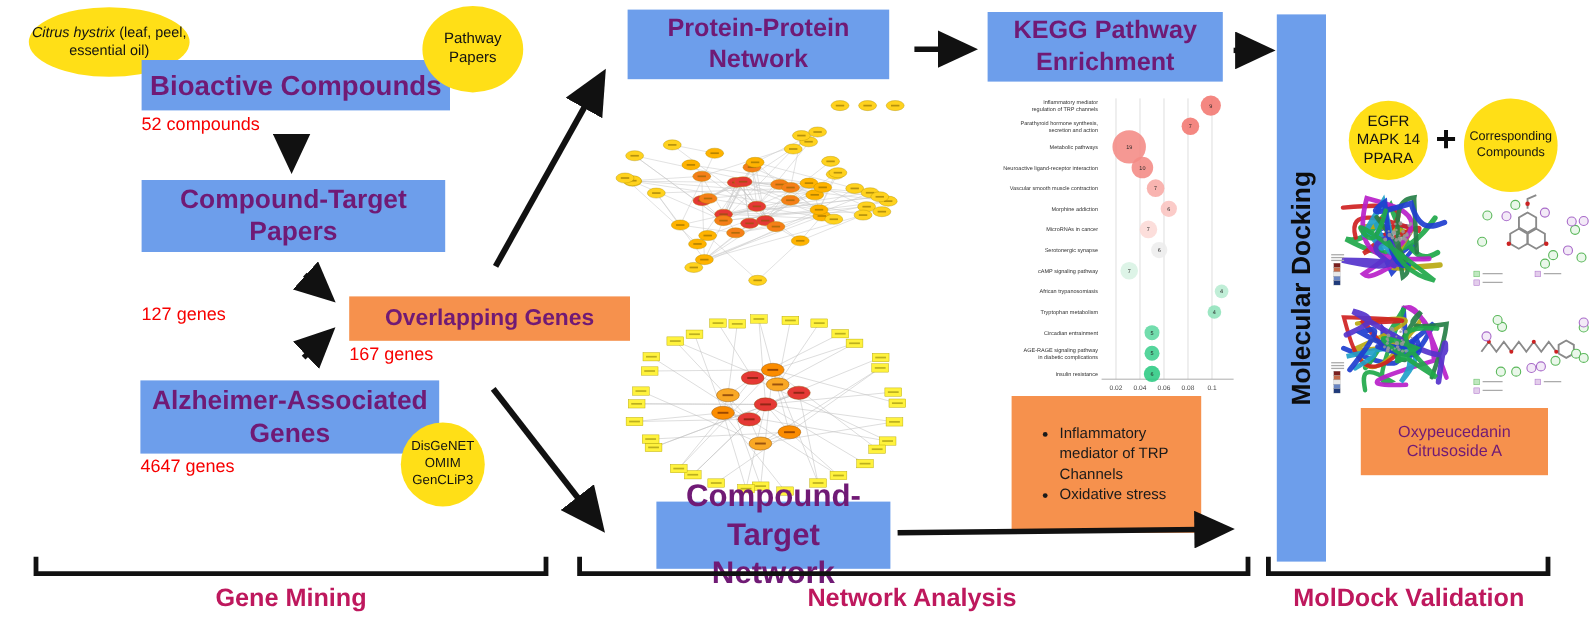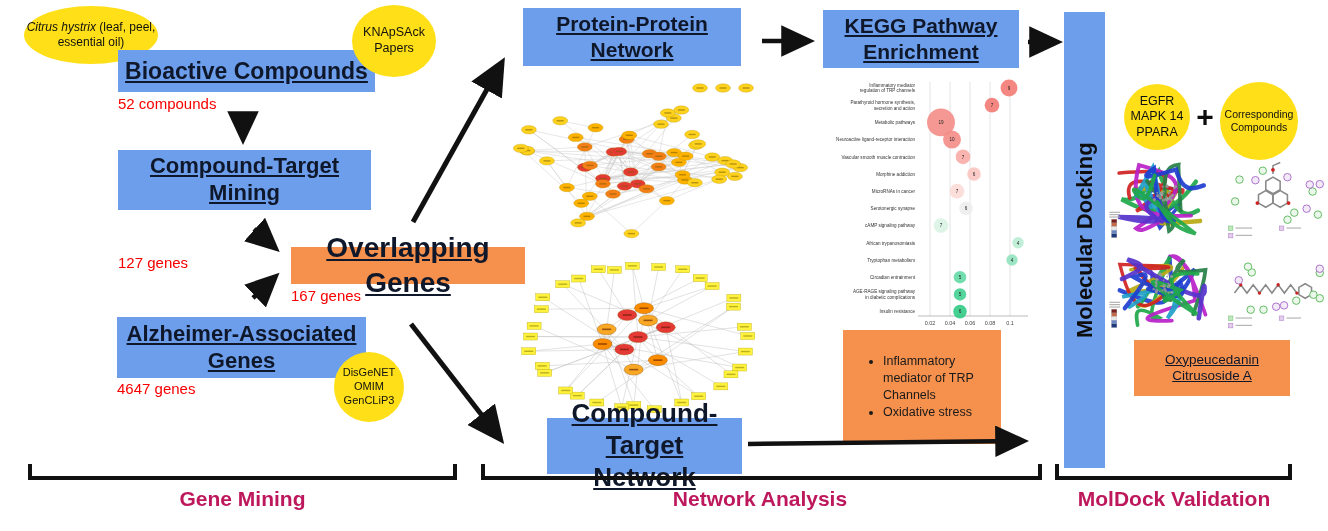--- a/index.html
+++ b/index.html
@@ -1,19 +1,19 @@
 <!DOCTYPE html>
 <html><head>
 <meta charset="utf-8">
 <style>
   html,body{margin:0;padding:0;background:#fff;font-family:"Liberation Sans",sans-serif;}
   #canvas{position:relative;width:1328px;height:531px;background:#fff;overflow:hidden;}
   .abs{position:absolute;}
   .box{display:flex;align-items:center;justify-content:center;text-align:center;
-       font-weight:700;color:#0f172a;line-height:1.22;text-decoration:underline;}
+       font-weight:700;color:#701a75;line-height:1.22;}
   .blue{background:#6d9eeb;}
   .orange{background:#f6914d;}
   .ycirc{background:#ffdf17;border-radius:50%;display:flex;align-items:center;justify-content:center;
          text-align:center;font-weight:400;color:#111;white-space:pre-line;line-height:1.25;}
   .count{color:#f70000;font-size:15px;text-align:left;font-weight:400;}
   .seclabel{font-weight:700;font-size:21px;color:#be185d;text-align:center;}
   .vtext{writing-mode:vertical-rl;transform:rotate(180deg);font-weight:700;font-size:22px;color:#0d0d0d;
          display:flex;align-items:center;justify-content:center;}
   svg{display:block;}
   .findings{background:#f6914d;color:#1a1a1a;font-size:12.5px;line-height:1.35;padding:7px 8px 7px 6px;}
@@ -24,30 +24,30 @@
 </style>
 </head>
 <body>
 
 <div id="canvas">
 
   <div class="abs ycirc" style="left:24px;top:6px;width:130px;height:54px;border-radius:50%;font-size:12px;padding:2px;">
     <span><i>Citrus hystrix</i><span> (leaf, peel, essential oil)</span></span>
   </div>
 
-  <div class="abs ycirc" style="left:352px;top:5px;width:84px;height:72px;font-size:12.5px;z-index:3;">KNApSAck
+  <div class="abs ycirc" style="left:352px;top:5px;width:84px;height:72px;font-size:12.5px;z-index:3;">Pathway
 Papers</div>
 
   <div class="abs box blue" style="left:118px;top:50px;width:257px;height:42px;font-size:23px;">Bioactive Compounds</div>
   <div class="abs count" style="left:118px;top:95px;width:257px;">52 compounds</div>
 
-  <div class="abs box blue" style="left:118px;top:150px;width:253px;height:60px;font-size:22px;padding:0 28px;box-sizing:border-box;">Compound-Target Mining</div>
+  <div class="abs box blue" style="left:118px;top:150px;width:253px;height:60px;font-size:22px;padding:0 28px;box-sizing:border-box;">Compound-Target Papers</div>
   <div class="abs count" style="left:118px;top:212px;width:253px;margin-top:42px;">127 genes</div>
 
-  <div class="abs box orange" style="left:291px;top:247px;width:234px;height:37px;font-size:28px;">Overlapping Genes</div>
+  <div class="abs box orange" style="left:291px;top:247px;width:234px;height:37px;font-size:19px;">Overlapping Genes</div>
   <div class="abs count" style="left:291px;top:287px;width:234px;">167 genes</div>
 
   <div class="abs box blue" style="left:117px;top:317px;width:249px;height:61px;font-size:22px;padding:0 8px;box-sizing:border-box;">Alzheimer-Associated Genes</div>
   <div class="abs count" style="left:117px;top:380px;width:249px;">4647 genes</div>
 
   <div class="abs ycirc" style="left:334px;top:352px;width:70px;height:70px;font-size:11px;z-index:3;">DisGeNET
 OMIM
 GenCLiP3</div>
 
   <div class="abs box blue" style="left:523px;top:8px;width:218px;height:58px;font-size:21px;padding:0 30px;box-sizing:border-box;">Protein-Protein Network</div>

